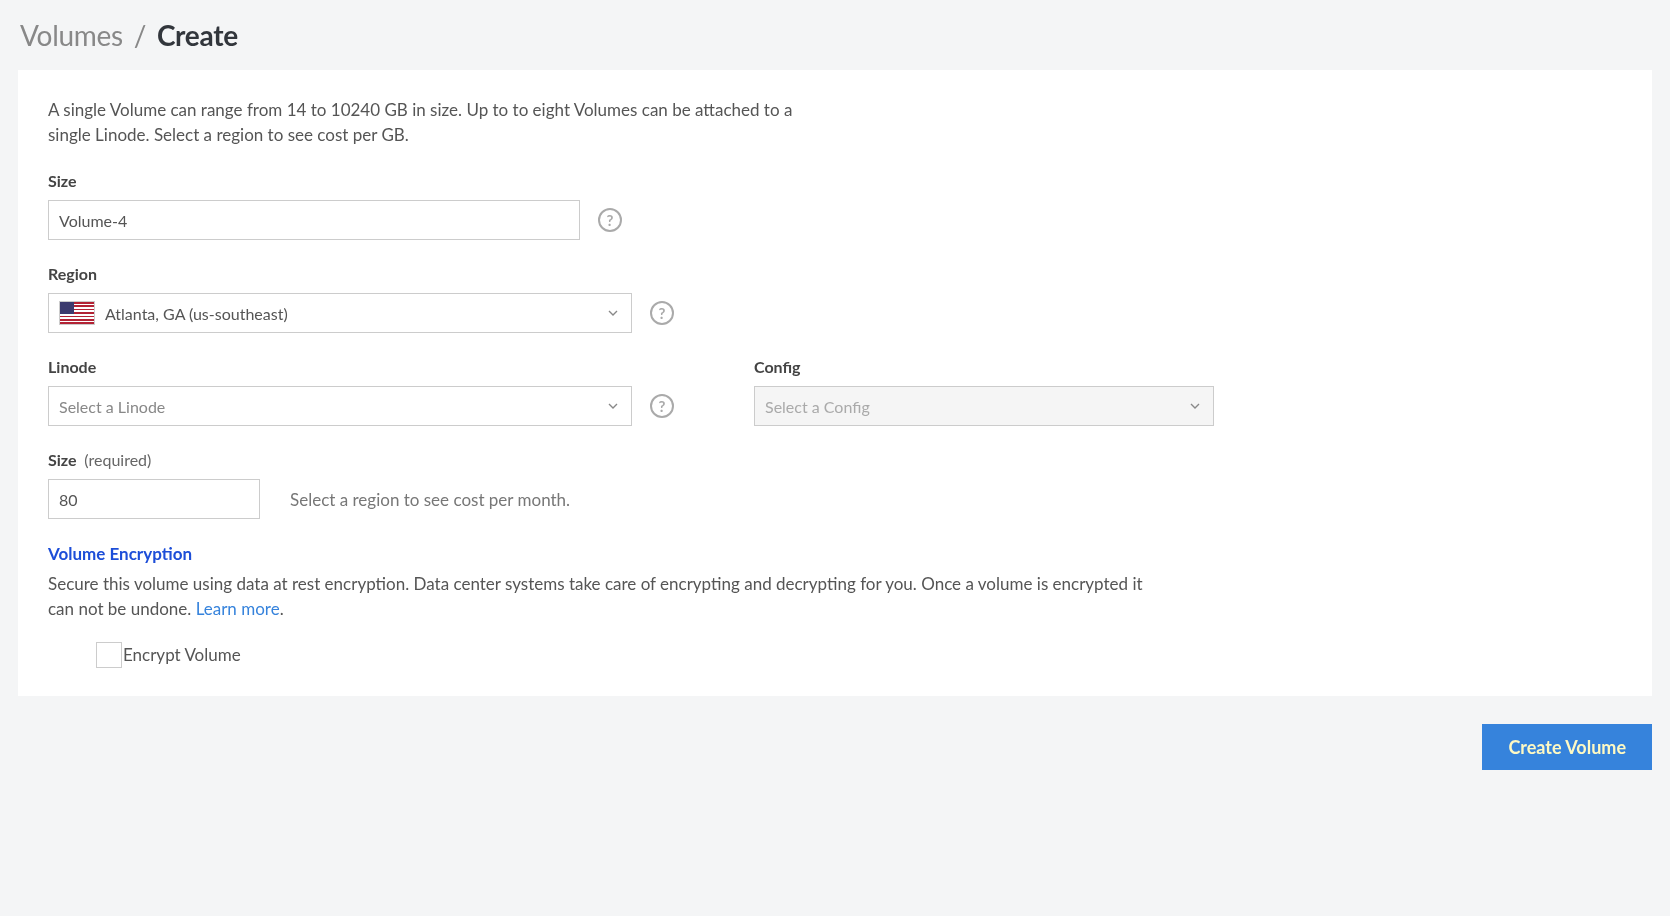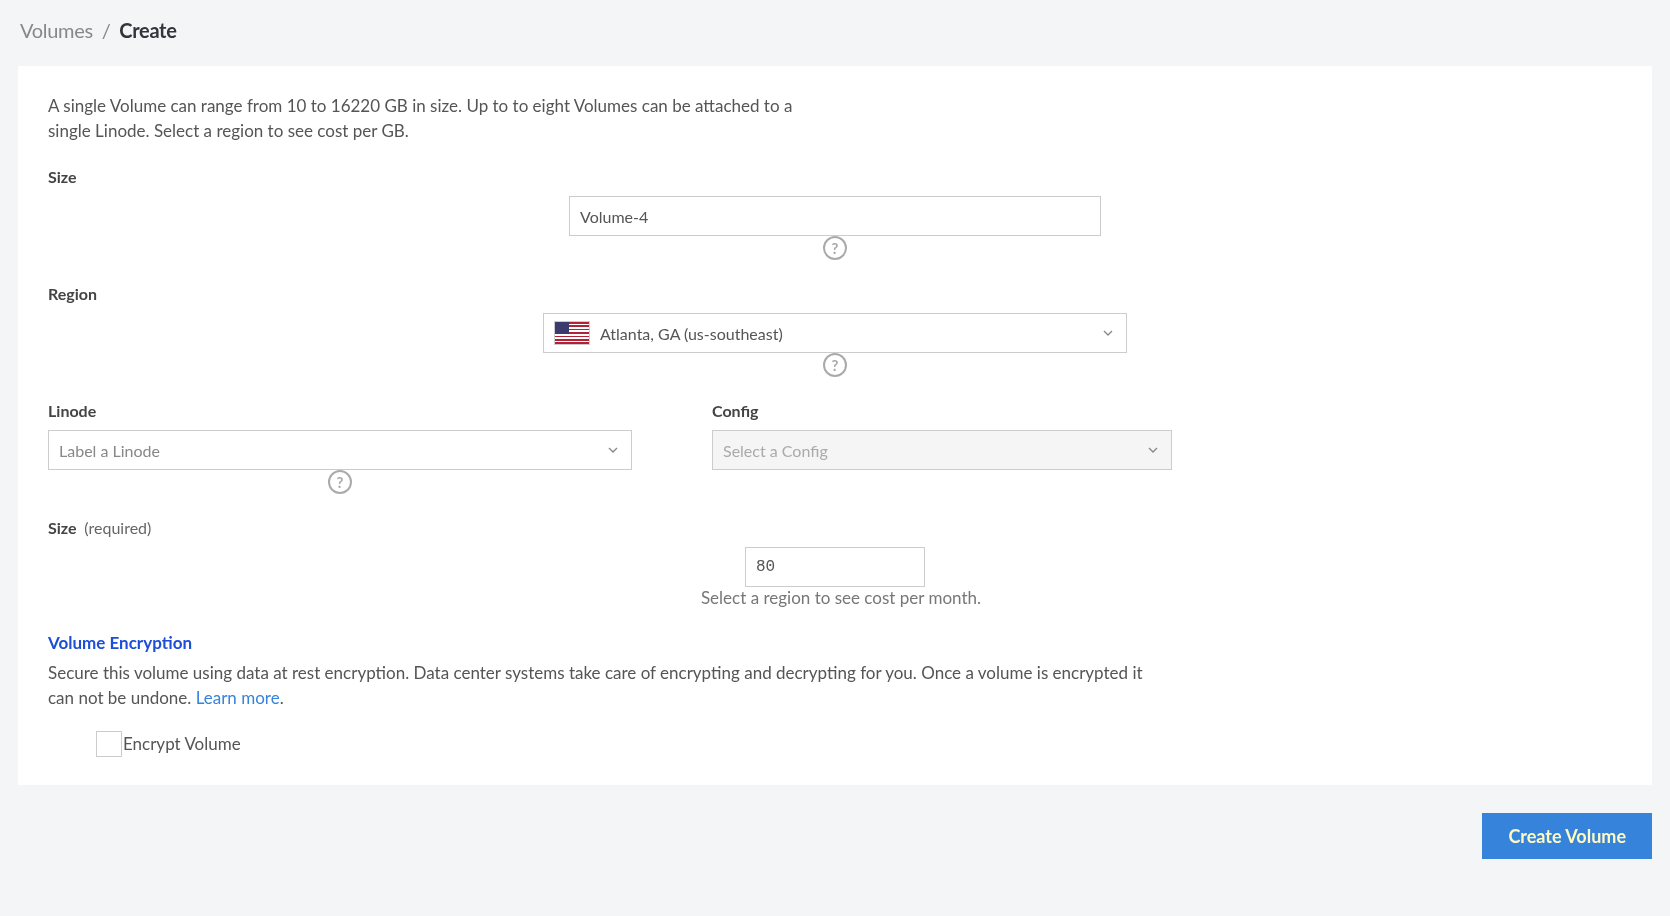--- a/index.html
+++ b/index.html
@@ -11,22 +11,22 @@
       font-family: -apple-system, BlinkMacSystemFont, "Segoe UI", "Lato", "Helvetica Neue", Arial, sans-serif;
       background-color: #f4f5f6;
       color: #32363c;
       font-size: 16px;
       padding: 0;
     }
     .page-container {
       padding: 18px;
     }
     .breadcrumb {
-      font-size: 20px;
-      margin-bottom: 24px;
+      font-size: 28px;
+      margin-bottom: 18px;
       padding-left: 2px;
       letter-spacing: -0.3px;
     }
     .breadcrumb-parent {
       color: #888;
       font-weight: 400;
     }
     .breadcrumb-sep {
       color: #888;
       font-weight: 400;
@@ -58,36 +58,34 @@
       margin-bottom: 10px;
     }
     .form-label .required {
       font-weight: 400;
       color: #666;
       text-align: center;
     }
     .form-row {
       display: flex;
       align-items: center;
-      gap: 0;
-      flex-direction: column;
+      gap: 18px;
     }
     .text-input {
       width: 532px;
       height: 40px;
       padding: 8px 10px;
       border: 1px solid #ccc;
       font-size: 16px;
       color: #555;
       font-family: inherit;
       background: #fff;
     }
     .text-input.narrow {
-      width: 180px;
-      font-family: Liberation Mono, monospace;
+      width: 212px;
     }
     .select-input {
       width: 584px;
       height: 40px;
       padding: 6px 10px;
       border: 1px solid #ccc;
       font-size: 16px;
       color: #555;
       background: #fff;
       display: flex;
@@ -241,21 +239,21 @@
 <body>
 
 <div class="page-container">
   <div class="breadcrumb">
     <span class="breadcrumb-parent">Volumes</span>
     <span class="breadcrumb-sep">/</span>
     <span class="breadcrumb-current">Create</span>
   </div>
 
   <div class="card">
-    <p class="intro-text">A single Volume can range from 10 to 16220 GB in size. Up to to eight Volumes can be attached to a single Linode. Select a region to see cost per GB.</p>
+    <p class="intro-text">A single Volume can range from 14 to 10240 GB in size. Up to to eight Volumes can be attached to a single Linode. Select a region to see cost per GB.</p>
 
     <div class="form-group">
       <label class="form-label">Size</label>
       <div class="form-row">
         <input type="text" class="text-input" value="Volume-4" style="">
         <span class="help-icon">?</span>
       </div>
     </div>
 
     <div class="form-group">
@@ -275,21 +273,21 @@
         <span class="help-icon">?</span>
       </div>
     </div>
 
     <div class="two-col">
       <div class="col form-group">
         <label class="form-label">Linode</label>
         <div class="form-row">
           <div class="select-input">
             <span class="select-left">
-              <span class="select-placeholder">Label a Linode</span>
+              <span class="select-placeholder">Select a Linode</span>
             </span>
             <span class="chevron">
               <svg viewBox="0 0 24 24">
                   <polyline points="6 9 12 15 18 9"></polyline>
                 </svg>
             </span>
           </div>
           <span class="help-icon">?</span>
         </div>
       </div>

